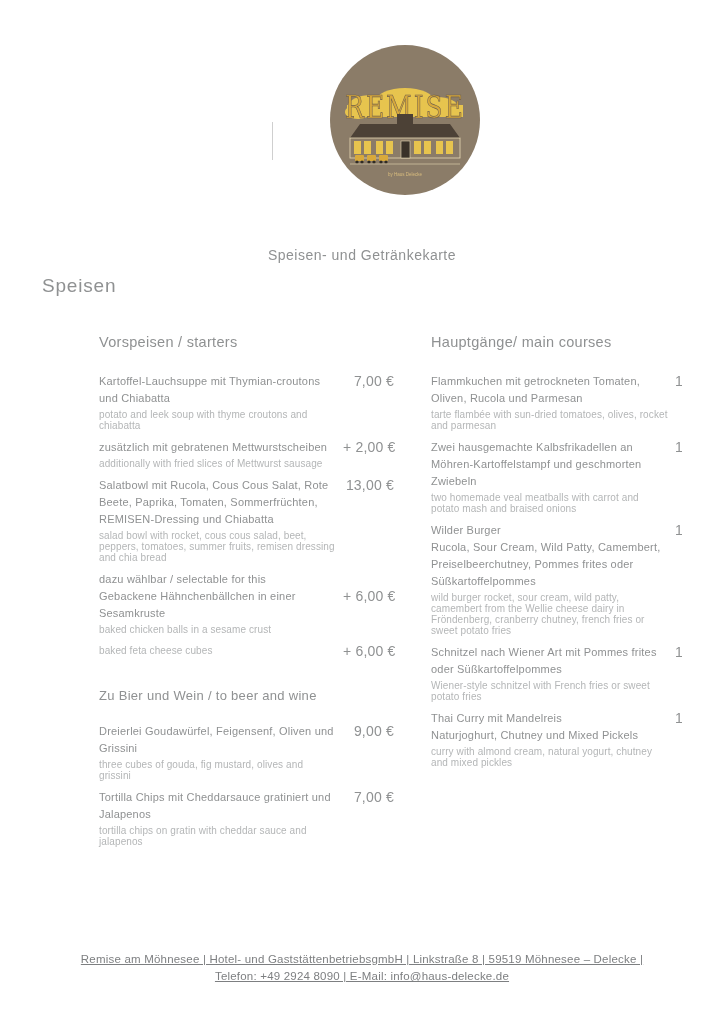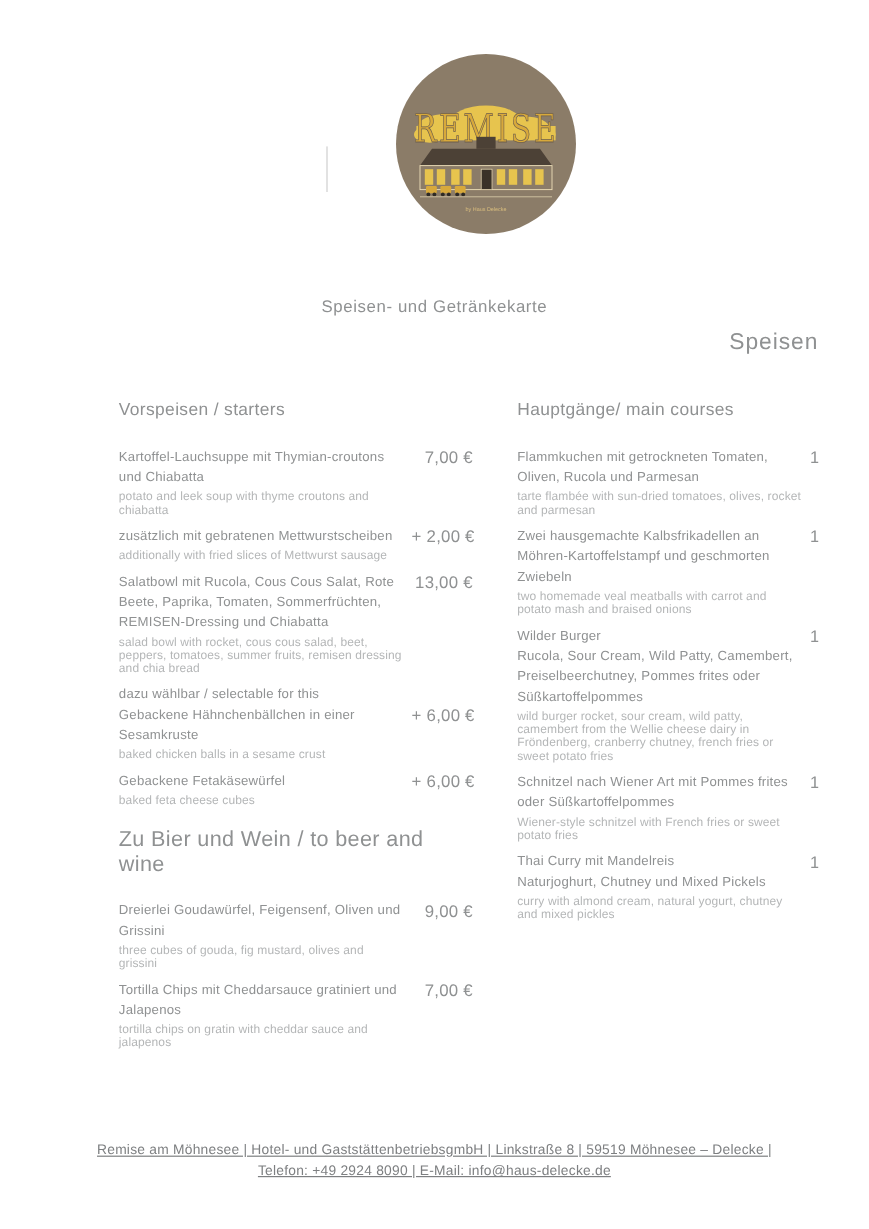--- a/index.html
+++ b/index.html
@@ -29,21 +29,21 @@
   .logo{
     position:absolute;left:288px;top:45px;width:150px;height:150px;
   }
   .subtitle{
     position:absolute;top:247px;left:0;width:100%;
     text-align:center;font-size:14px;letter-spacing:.5px;
     color:var(--text-gray);
   }
   .title{
     position:absolute;top:275px;left:0;width:100%;
-    text-align:right;font-size:19px;font-weight:normal;
+    text-align:left;font-size:19px;font-weight:normal;
     letter-spacing:.8px;color:var(--text-gray);margin:0;
   }
   .menu{
     position:absolute;left:57px;top:334px;width:615px;
     display:grid;grid-template-columns:295px 283px;column-gap:37px;
   }
   .col-heading{
     font-size:14.5px;color:var(--text-gray);
     letter-spacing:.3px;margin-bottom:23px;
   }
@@ -56,22 +56,22 @@
   .item-desc{
     font-size:10px;line-height:11px;color:var(--desc-gray);
     letter-spacing:.1px;margin-top:2px;
   }
   .item-price{
     flex:1;text-align:right;font-size:14px;line-height:17px;
     color:var(--text-gray);white-space:nowrap;letter-spacing:.2px;
   }
   .price-line-2{margin-top:17px;}
   .sub-heading{
-    font-size:18px;color:var(--text-gray);
-    letter-spacing:.3px;margin:16px 0 20px 0;
+    font-size:13px;color:var(--text-gray);
+    letter-spacing:.3px;margin:28px 0 20px 0;
   }
   .footer{
     position:absolute;top:951px;left:0;width:100%;
     text-align:center;font-size:11.5px;line-height:1.5;
     color:var(--footer-gray);letter-spacing:.2px;text-decoration:underline;
   }
 </style>
 </head>
 <body>
 
@@ -160,21 +160,20 @@
           <div class="item">
             <div class="item-text">
               <div class="item-title">dazu wählbar / selectable for this
 Gebackene Hähnchenbällchen in einer Sesamkruste</div>
               <div class="item-desc">baked chicken balls in a sesame crust</div>
             </div>
             <div class="item-price price-line-2">+ 6,00 €</div>
           </div>
           <div class="item">
             <div class="item-text">
-              <div class="item-title">Gebackene Fetakäsewürfel</div>
               <div class="item-desc">baked feta cheese cubes</div>
             </div>
             <div class="item-price">+ 6,00 €</div>
           </div>
           <div class="sub-heading">Zu Bier und Wein / to beer and wine</div>
           <div class="item">
             <div class="item-text">
               <div class="item-title">Dreierlei Goudawürfel, Feigensenf, Oliven und Grissini</div>
               <div class="item-desc">three cubes of gouda, fig mustard, olives and grissini</div>
             </div>

